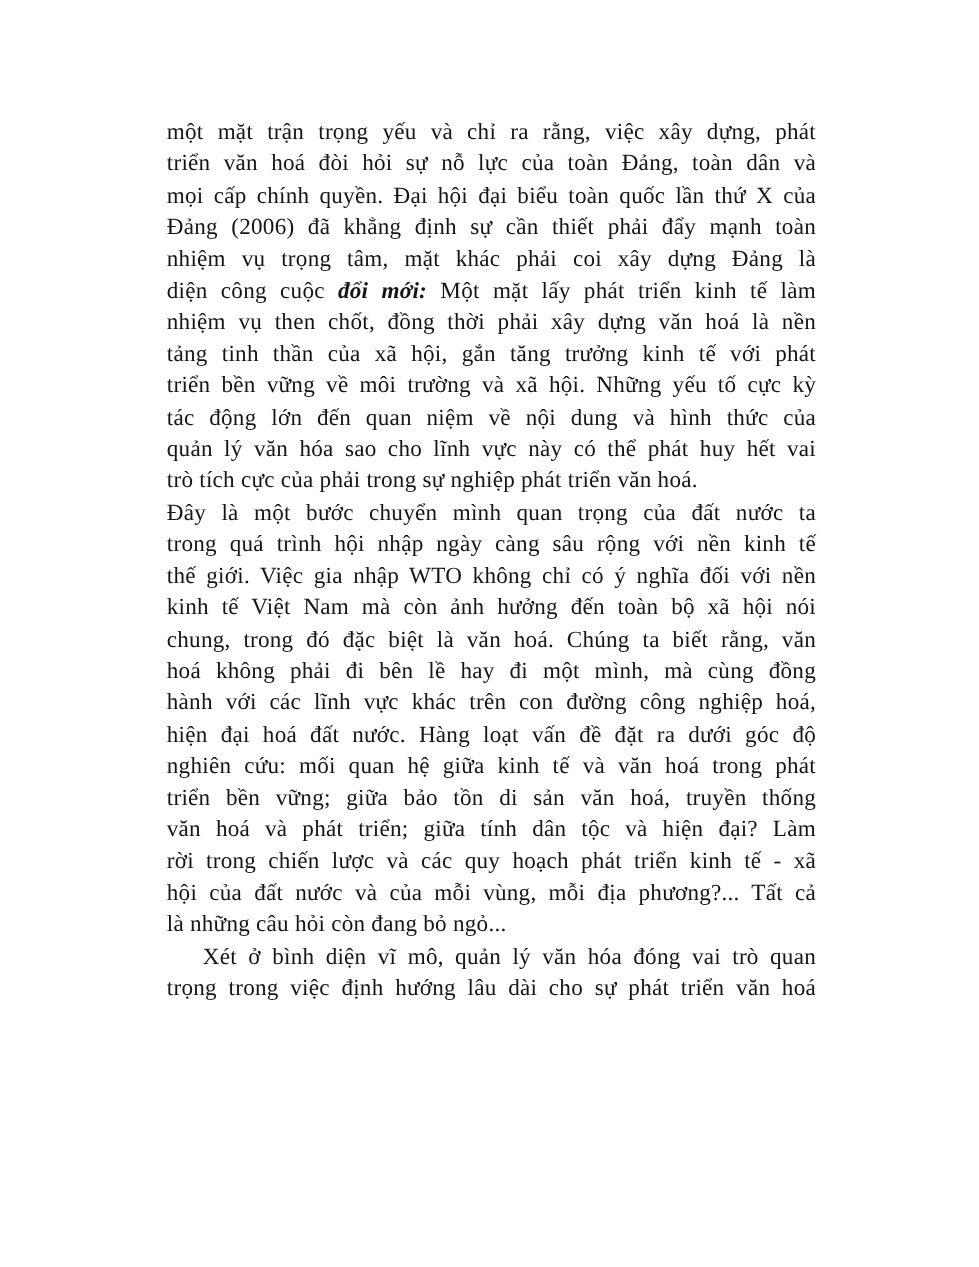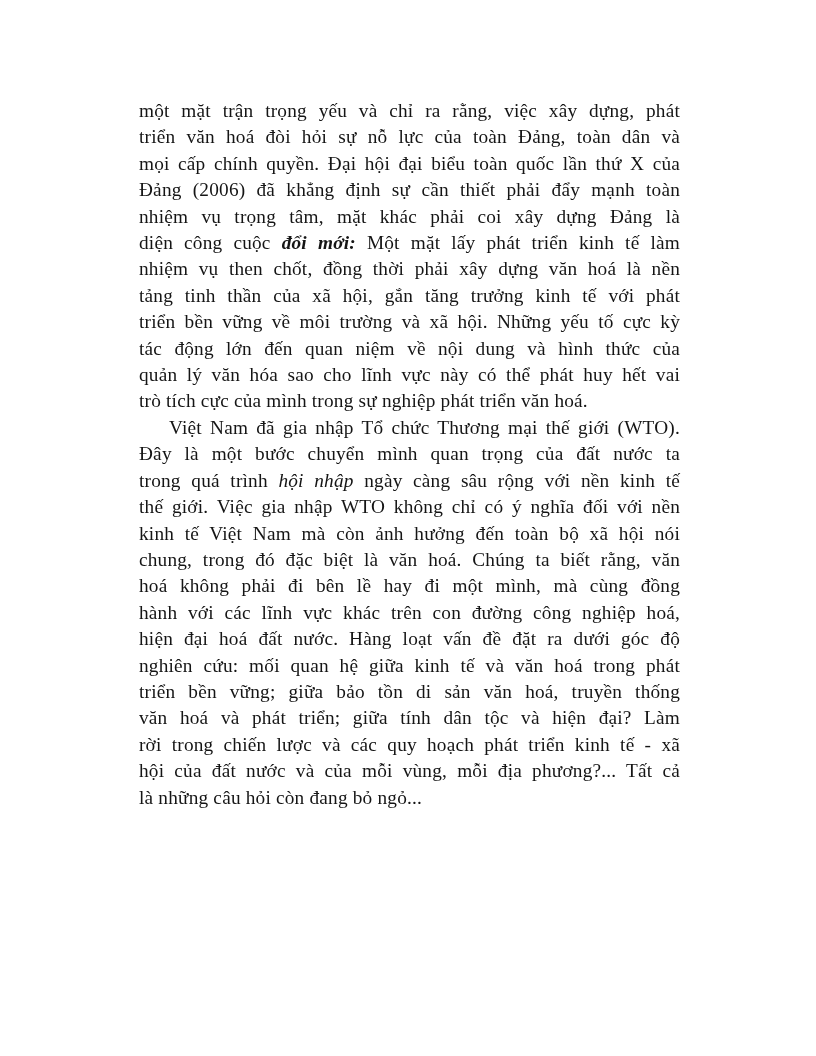--- a/index.html
+++ b/index.html
@@ -25,21 +25,21 @@
   }
   .paragraph { }
   .line {
     text-align: justify;
     text-align-last: justify;
     white-space: nowrap;
   }
   .line.no-justify { text-align-last: left; }
   .line.indent { text-indent: 30px; }
   .bold-italic { font-weight: bold; font-style: italic; }
-  .italic { font-style: italic; }
+  .italic { }
   .page-number {
     position: absolute;
     left: 142px; top: 926px;
     font-size: 19.5px;
     line-height: 26px;
     color: #a16207;
   }
 </style>
 </head>
 <body>
@@ -51,34 +51,37 @@
         <div class="line"><span>triển văn hoá đòi hỏi sự nỗ lực của toàn Đảng, toàn dân và</span></div>
         <div class="line"><span>mọi cấp chính quyền. Đại hội đại biểu toàn quốc lần thứ X của</span></div>
         <div class="line"><span>Đảng (2006) đã khẳng định sự cần thiết phải đẩy mạnh toàn</span></div>
         <div class="line"><span>nhiệm vụ trọng tâm, mặt khác phải coi xây dựng Đảng là</span></div>
         <div class="line"><span>diện công cuộc </span><span class="bold-italic">đổi mới:</span><span> Một mặt lấy phát triển kinh tế làm</span></div>
         <div class="line"><span>nhiệm vụ then chốt, đồng thời phải xây dựng văn hoá là nền</span></div>
         <div class="line"><span>tảng tinh thần của xã hội, gắn tăng trưởng kinh tế với phát</span></div>
         <div class="line"><span>triển bền vững về môi trường và xã hội. Những yếu tố cực kỳ</span></div>
         <div class="line"><span>tác động lớn đến quan niệm về nội dung và hình thức của</span></div>
         <div class="line"><span>quản lý văn hóa sao cho lĩnh vực này có thể phát huy hết vai</span></div>
-        <div class="line no-justify"><span>trò tích cực của mình trong sự nghiệp phát triển văn hoá.</span></div>
+        <div class="line no-justify"><span>trò tích cực của phải trong sự nghiệp phát triển văn hoá.</span></div>
       </div>
       <div class="paragraph">
-        <div class="line indent"><span>Việt Nam đã gia nhập Tổ chức Thương mại thế giới (WTO).</span></div>
         <div class="line"><span>Đây là một bước chuyển mình quan trọng của đất nước ta</span></div>
         <div class="line"><span>trong quá trình </span><span class="italic">hội nhập</span><span> ngày càng sâu rộng với nền kinh tế</span></div>
         <div class="line"><span>thế giới. Việc gia nhập WTO không chỉ có ý nghĩa đối với nền</span></div>
         <div class="line"><span>kinh tế Việt Nam mà còn ảnh hưởng đến toàn bộ xã hội nói</span></div>
         <div class="line"><span>chung, trong đó đặc biệt là văn hoá. Chúng ta biết rằng, văn</span></div>
         <div class="line"><span>hoá không phải đi bên lề hay đi một mình, mà cùng đồng</span></div>
         <div class="line"><span>hành với các lĩnh vực khác trên con đường công nghiệp hoá,</span></div>
         <div class="line"><span>hiện đại hoá đất nước. Hàng loạt vấn đề đặt ra dưới góc độ</span></div>
         <div class="line"><span>nghiên cứu: mối quan hệ giữa kinh tế và văn hoá trong phát</span></div>
         <div class="line"><span>triển bền vững; giữa bảo tồn di sản văn hoá, truyền thống</span></div>
         <div class="line"><span>văn hoá và phát triển; giữa tính dân tộc và hiện đại? Làm</span></div>
         <div class="line"><span>rời trong chiến lược và các quy hoạch phát triển kinh tế - xã</span></div>
         <div class="line"><span>hội của đất nước và của mỗi vùng, mỗi địa phương?... Tất cả</span></div>
         <div class="line no-justify"><span>là những câu hỏi còn đang bỏ ngỏ...</span></div>
       </div>
+      <div class="paragraph">
+        <div class="line indent"><span>Xét ở bình diện vĩ mô, quản lý văn hóa đóng vai trò quan</span></div>
+        <div class="line"><span>trọng trong việc định hướng lâu dài cho sự phát triển văn hoá</span></div>
+      </div>
     </div>
   <div class="page-number">10</div>
 </div>
 
 </body></html>

